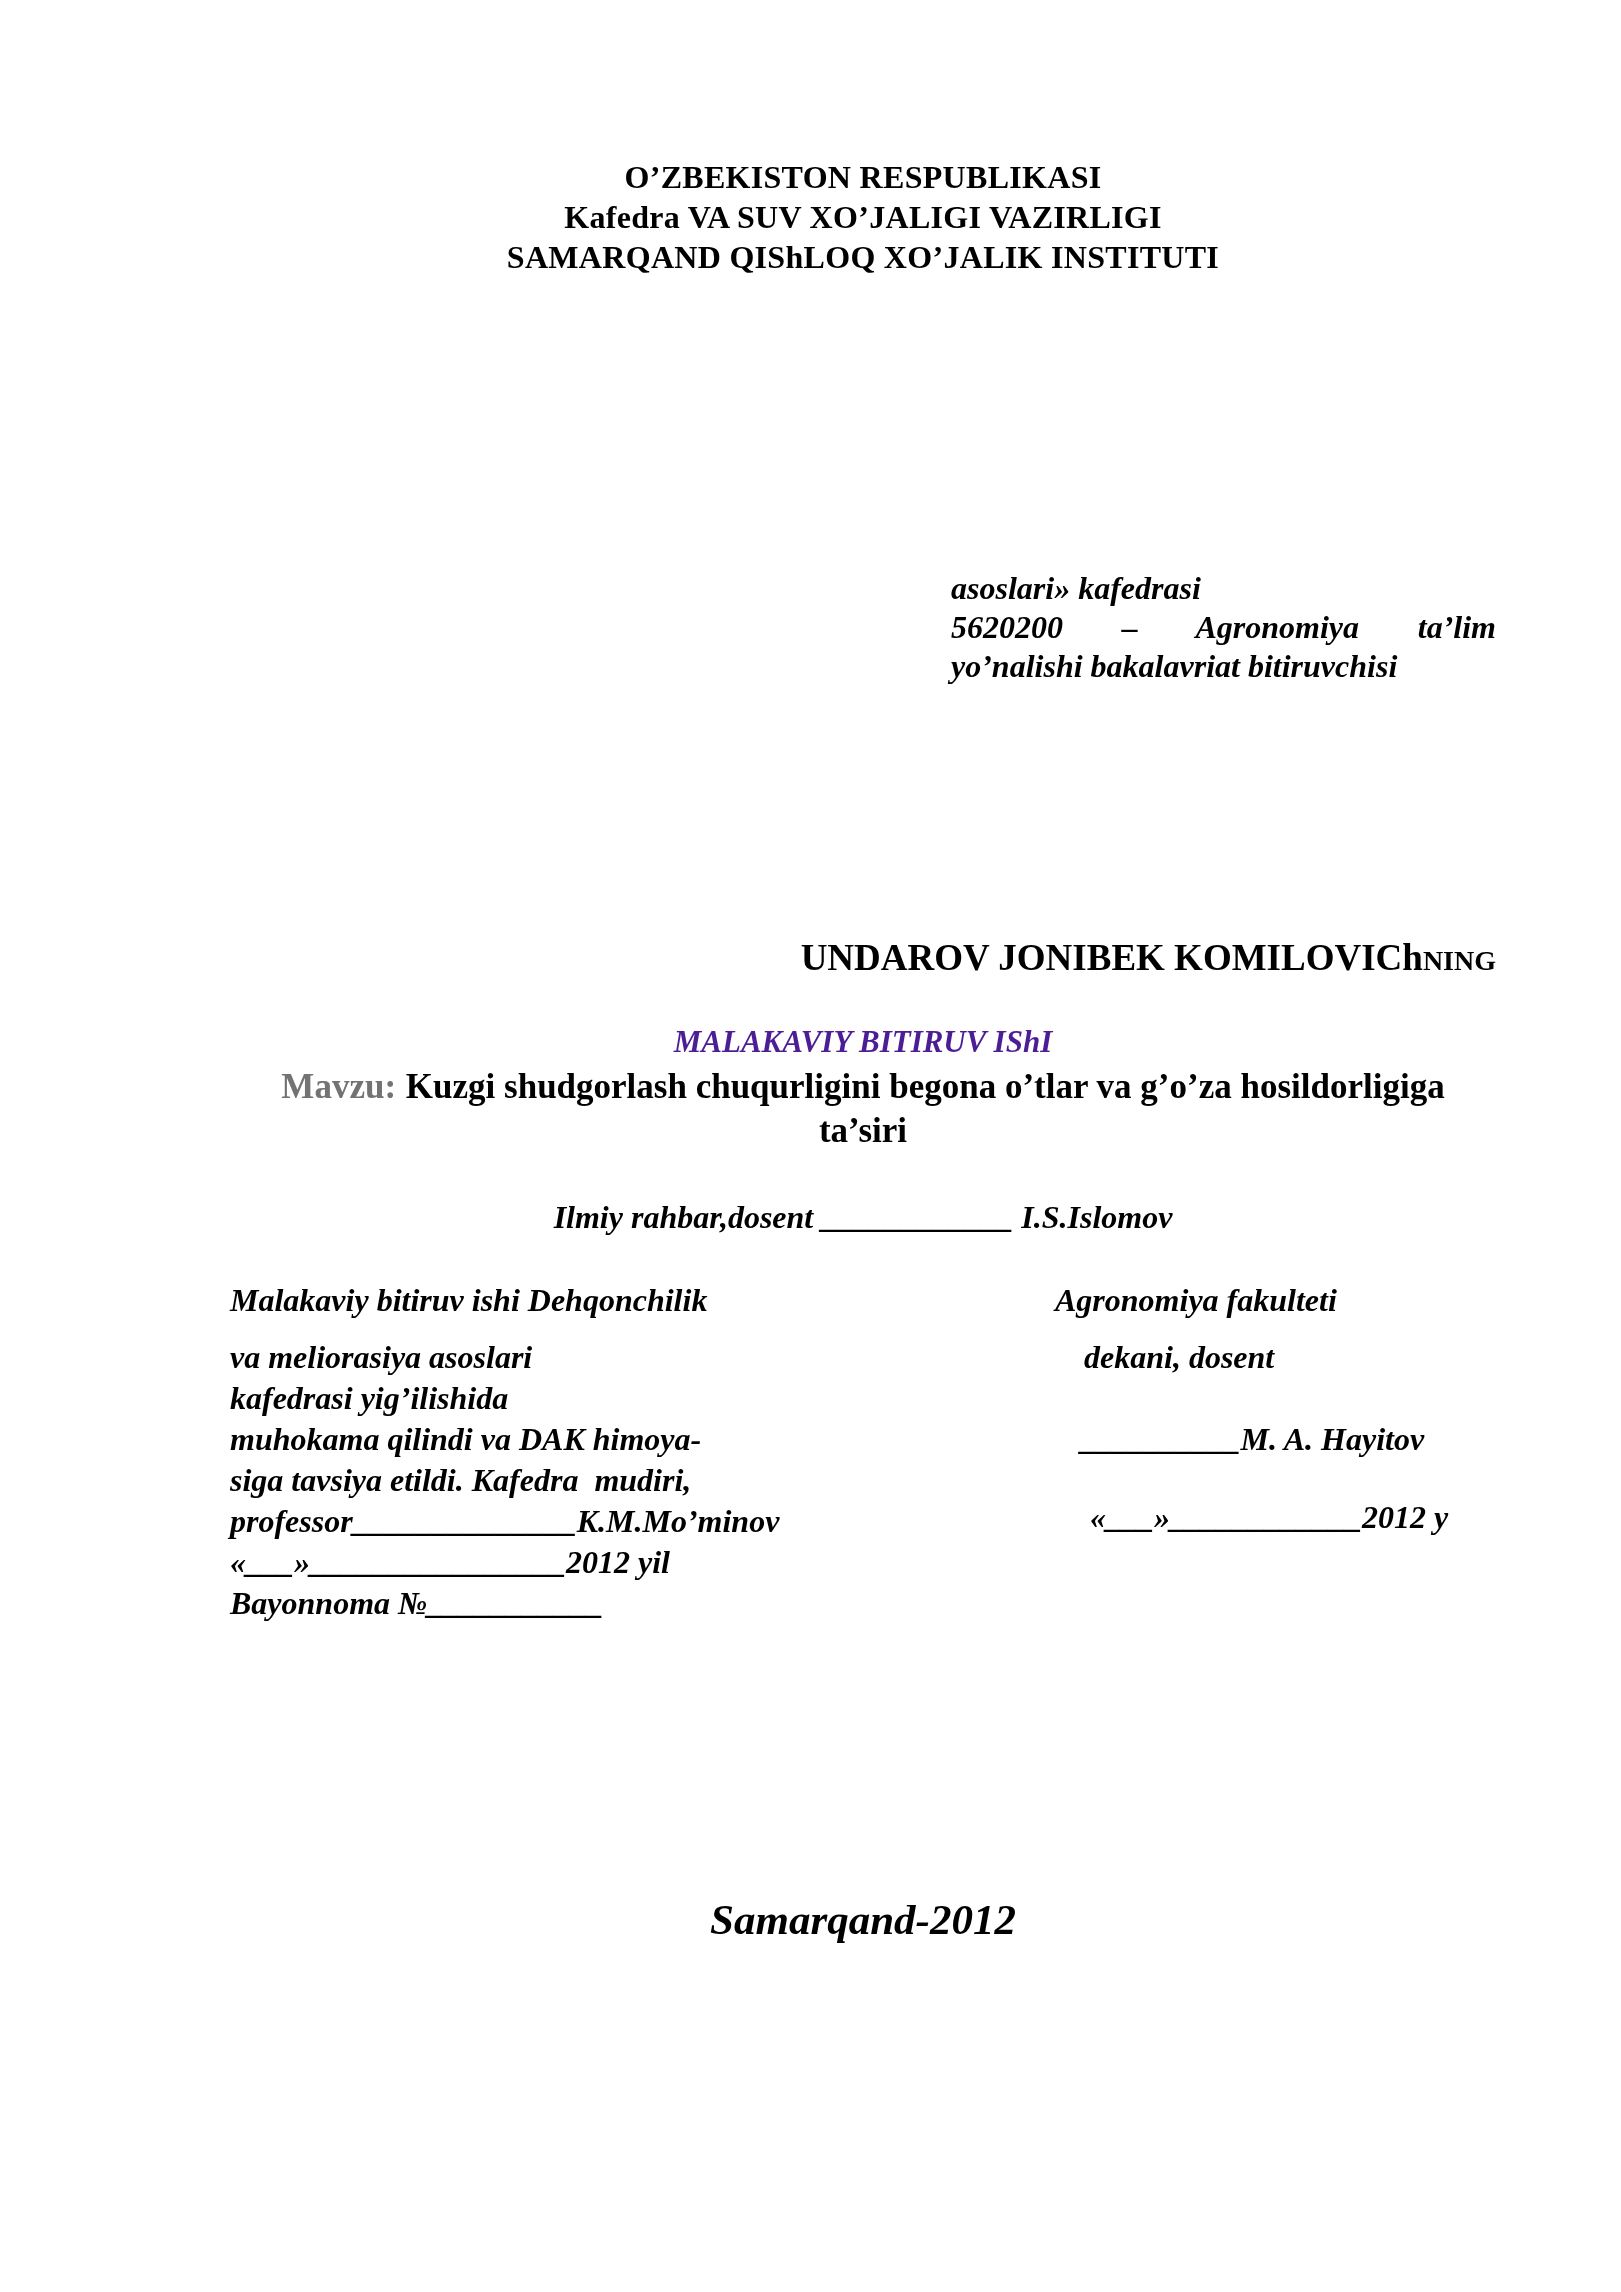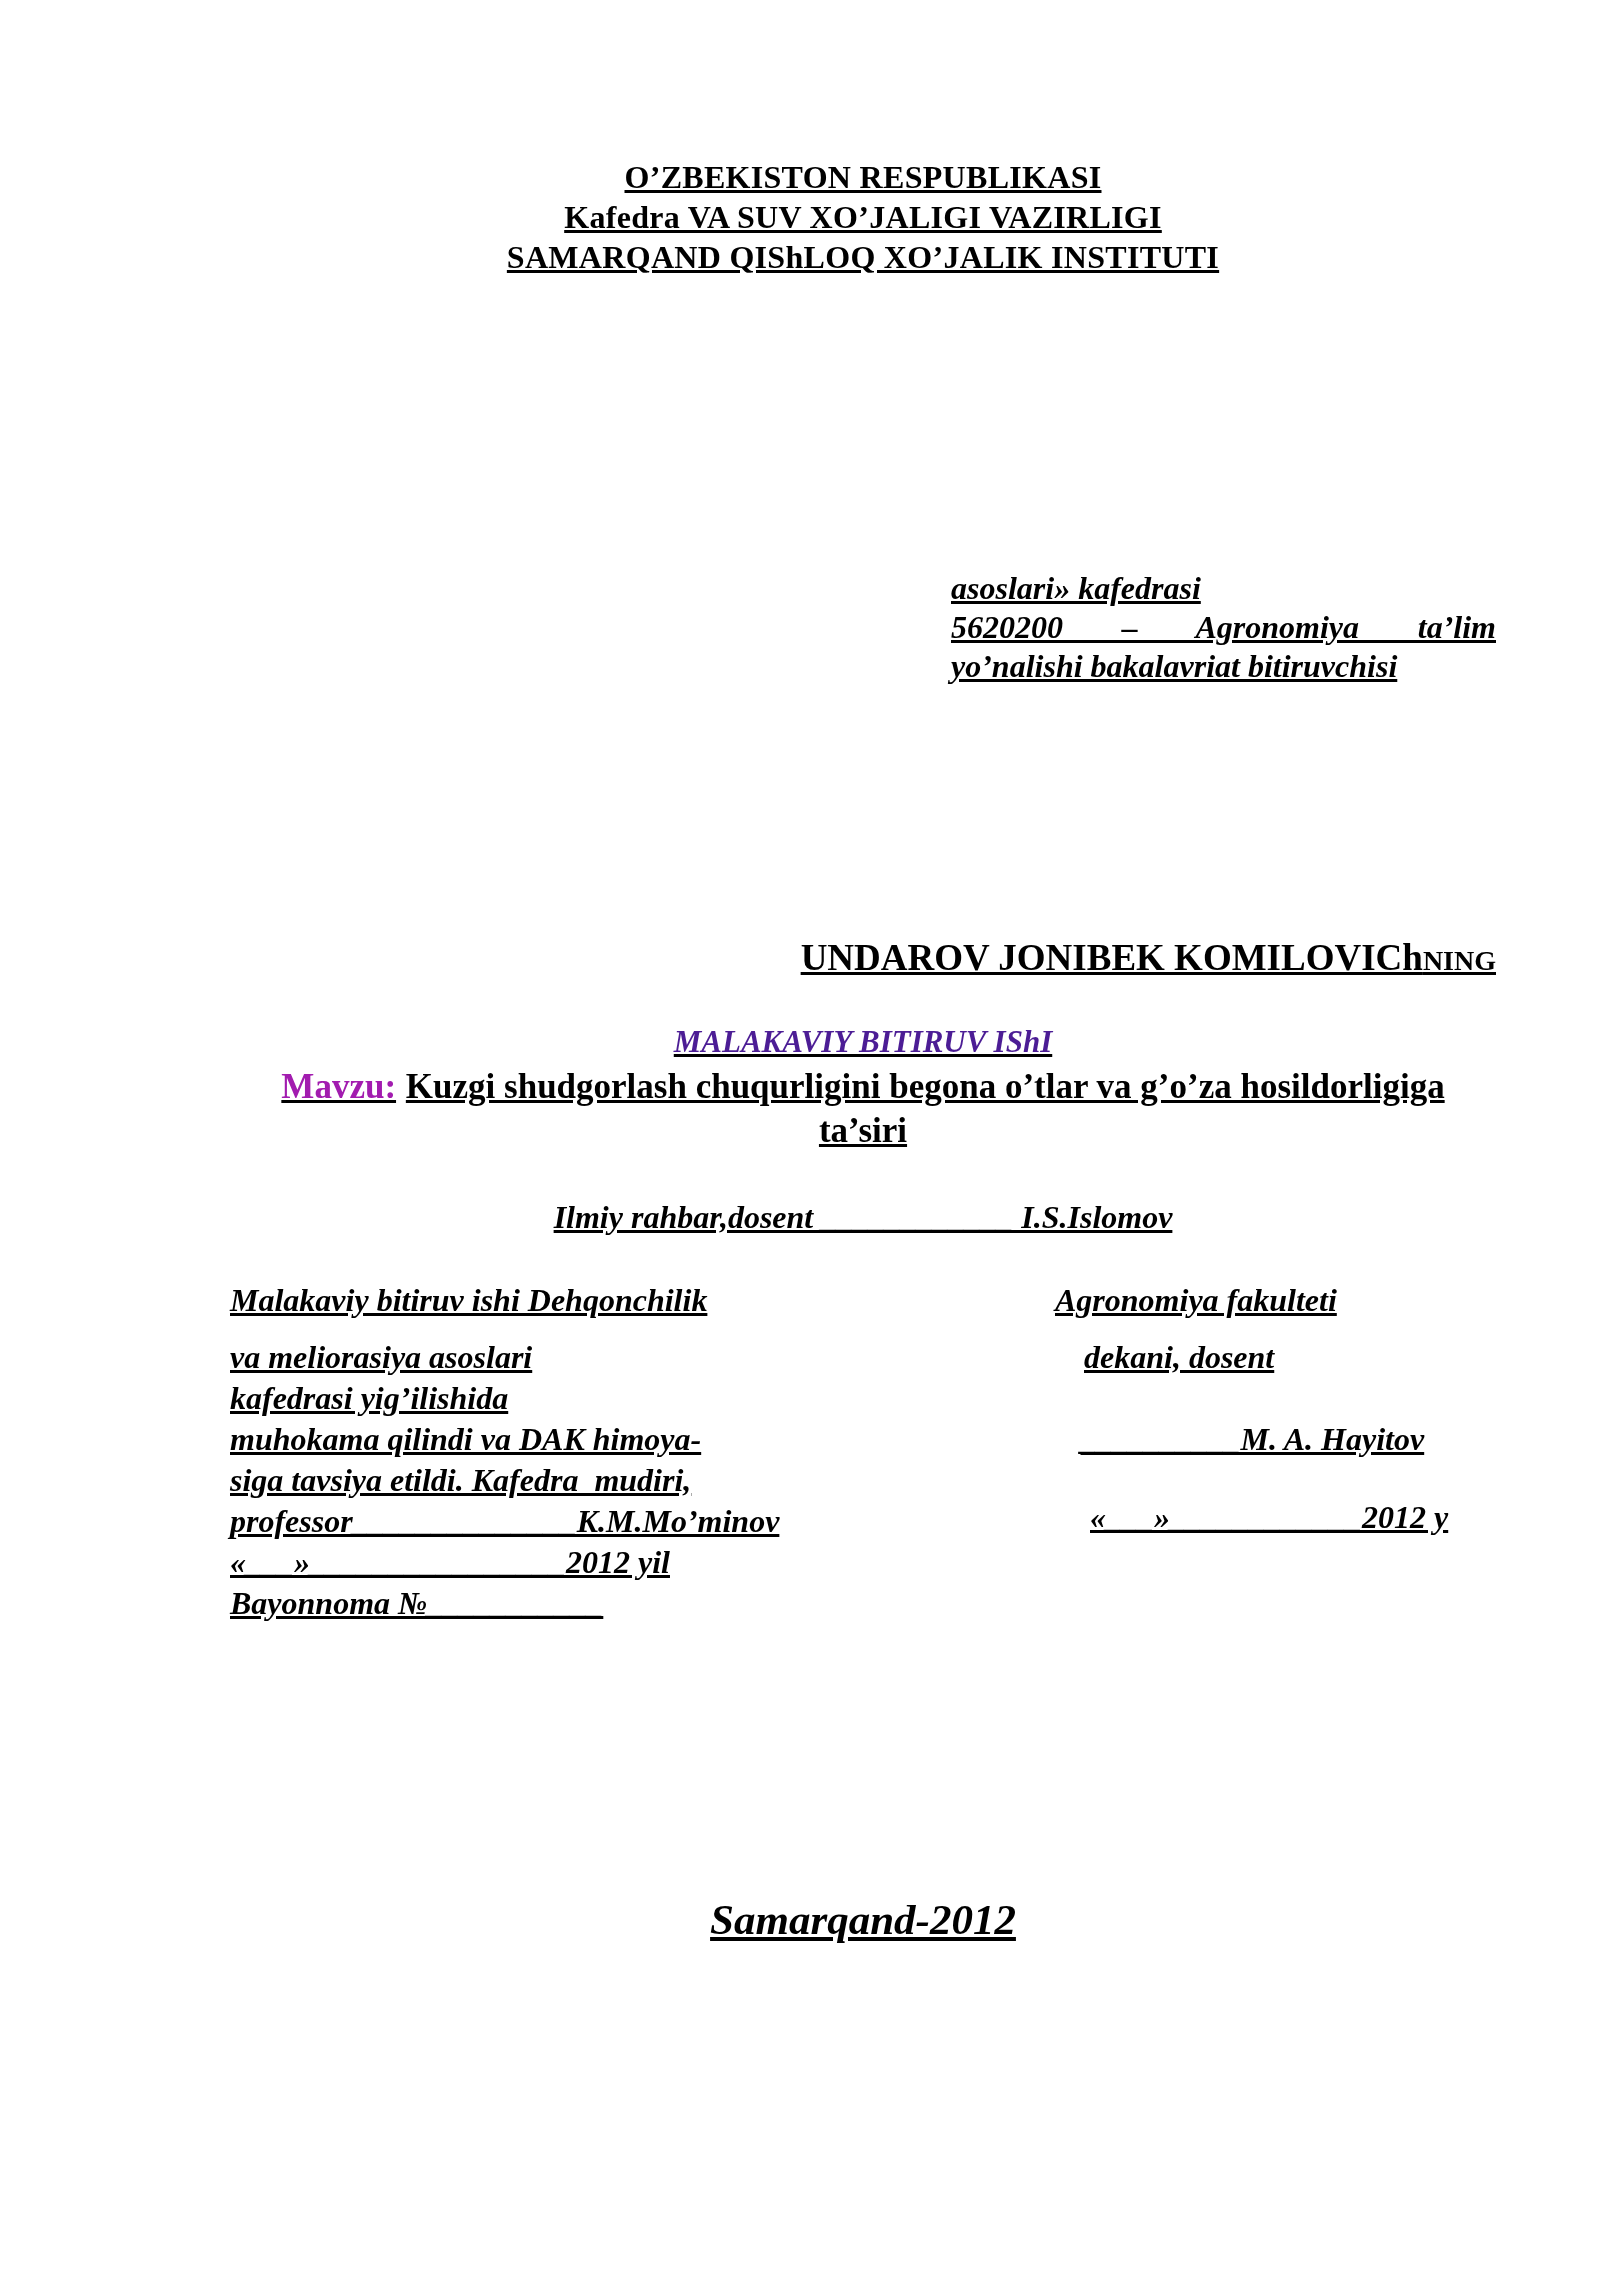--- a/index.html
+++ b/index.html
@@ -13,21 +13,20 @@
     font-family: "Liberation Serif", "DejaVu Serif", serif;
     color: #000000;
     overflow: hidden;
   }
   .page {
     position: relative;
     width: 1621px;
     height: 2293px;
     box-sizing: border-box;
     padding: 157px 125px 0 230px;
-    text-decoration: underline;
   }
   
   .header {
     text-align: center;
     font-weight: bold;
     font-size: 32px;
     line-height: 40px;
     letter-spacing: 0.3px;
   }
   
@@ -137,21 +136,21 @@
     <div>yo’nalishi bakalavriat bitiruvchisi</div>
   </div>
 
   <div class="author">
     <span>UNDAROV JONIBEK KOMILOVICh</span><span class="suffix">NING</span>
   </div>
 
   <div class="worktype" style="color: #4c1d95;">MALAKAVIY BITIRUV IShI</div>
 
   <div class="topic">
-    <div><span class="mavzu" style="color: #a21caf;">Mavzu:</span><span>Kuzgi shudgorlash chuqurligini begona o’tlar va g’o’za hosildorligiga</span></div>
+    <div><span class="mavzu" style="color: #737373;">Mavzu:</span><span>Kuzgi shudgorlash chuqurligini begona o’tlar va g’o’za hosildorligiga</span></div>
     <div>ta’siri</div>
   </div>
 
   <div class="supervisor">Ilmiy rahbar,dosent ____________ I.S.Islomov</div>
 
   <div class="columns">
     <div class="col-left">
       <div class="line">Malakaviy bitiruv ishi Dehqonchilik</div>
       <div class="spacer16"></div>
       <div class="line">va meliorasiya asoslari</div>

